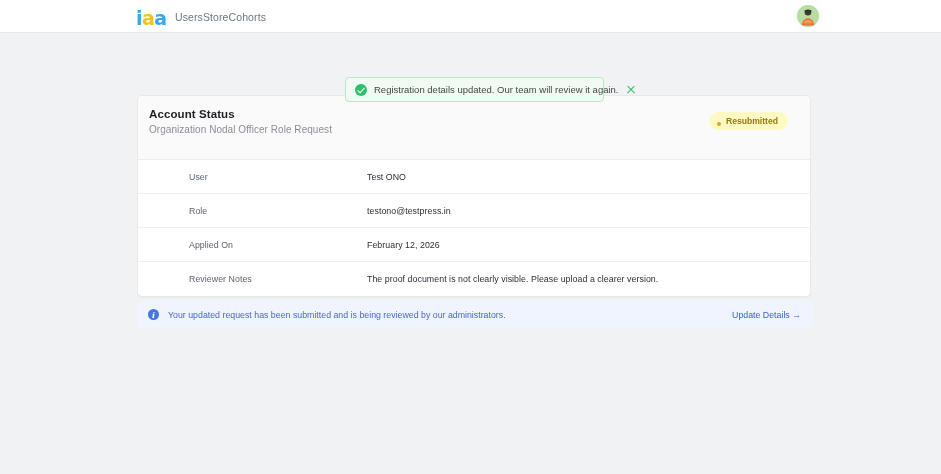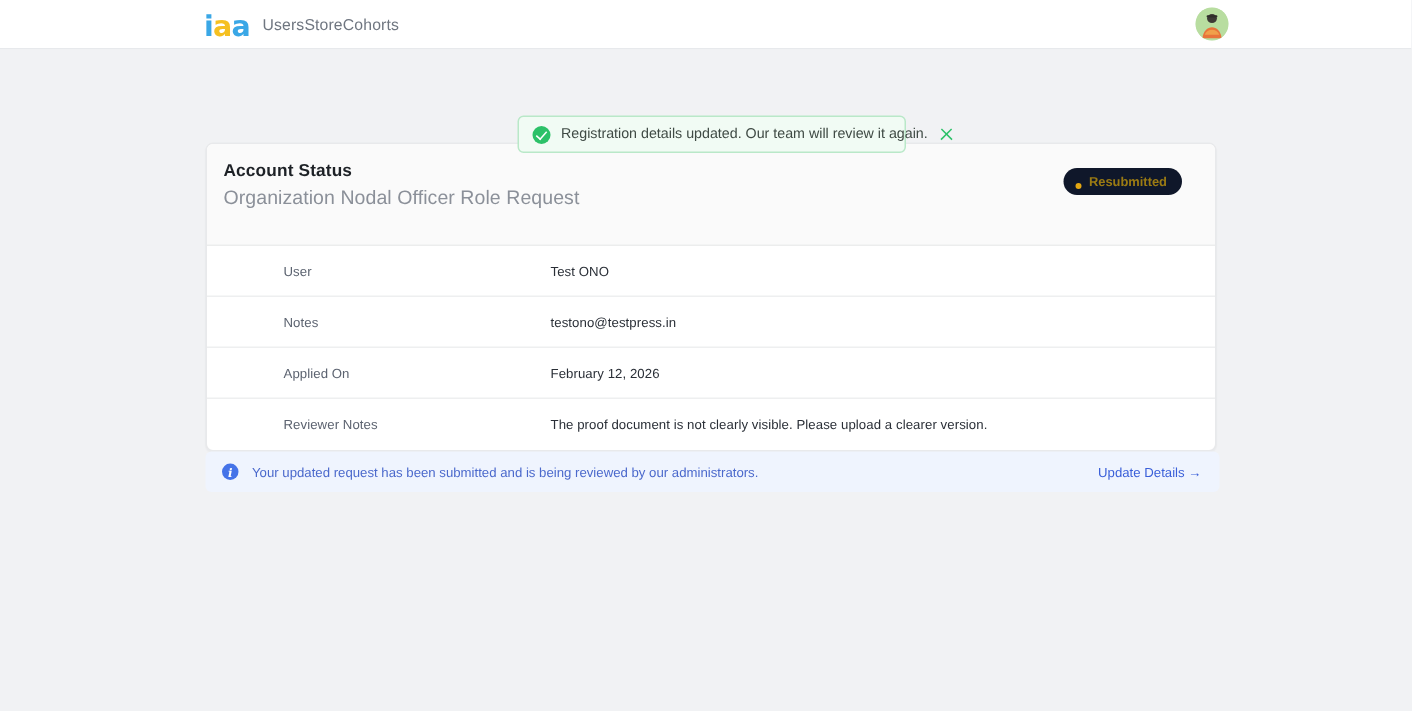--- a/index.html
+++ b/index.html
@@ -150,29 +150,29 @@
     justify-content: space-between;
   }
   .card-title {
     font-size: 11.5px;
     font-weight: 700;
     color: #1d2126;
     letter-spacing: 0.1px;
     margin-bottom: 4px;
   }
   .card-subtitle {
-    font-size: 13px;
+    font-size: 10px;
     color: #8b9099;
     letter-spacing: 0.05px;
   }
   .status-badge {
     display: inline-flex;
     align-items: flex-end;
     gap: 5px;
-    background: #0f172a;
+    background: #fef9c3;
     color: #9a7a13;
     font-size: 8.6px;
     font-weight: 700;
     border-radius: 10px;
     padding: 4px 10px 4px 8px;
     margin-top: 4px;
     margin-right: 8px;
     white-space: nowrap;
   }
   .status-dot {
@@ -295,21 +295,21 @@
         <span>Resubmitted</span>
       </div>
     </div>
 
     <div class="info-row">
       <div class="info-label">User</div>
       <div class="info-value">Test ONO</div>
     </div>
 
     <div class="info-row">
-      <div class="info-label">Notes</div>
+      <div class="info-label">Role</div>
       <div class="info-value">testono@testpress.in</div>
     </div>
 
     <div class="info-row">
       <div class="info-label">Applied On</div>
       <div class="info-value">February 12, 2026</div>
     </div>
 
     <div class="info-row">
       <div class="info-label">Reviewer Notes</div>

